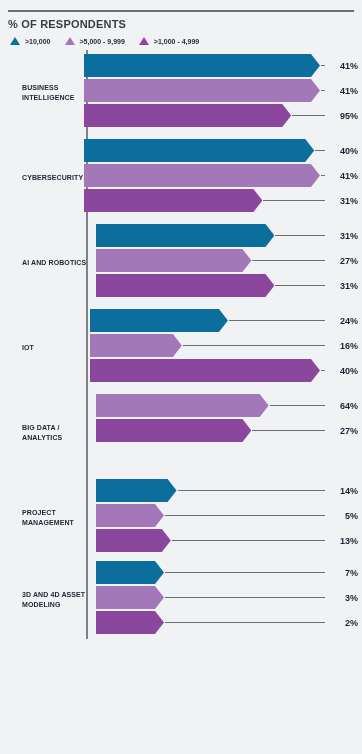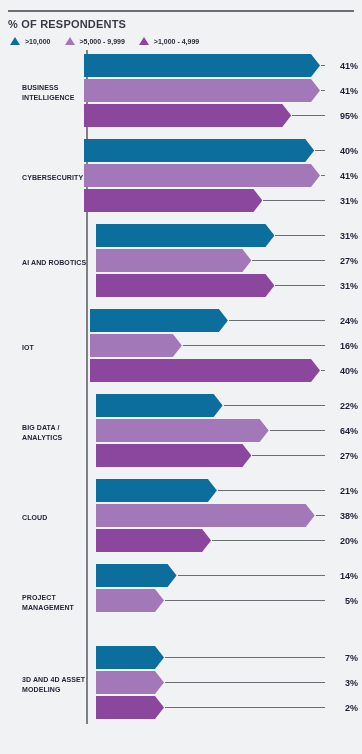--- a/index.html
+++ b/index.html
@@ -250,68 +250,48 @@
             <div class="bar" style="background: rgb(139, 70, 158); width: 230.244px;"></div>
             <div class="leader"></div>
             <div class="value">40%</div>
           </div>
         </div>
       </div>
       <div class="group">
         <div class="cat-label">BIG DATA / ANALYTICS</div>
         <div class="bars">
           <div class="bar-row">
-            <div class="bar" style="background: rgb(11, 110, 156); width: 126.634px;"></div>
-            <div class="leader"></div>
-            <div class="value">22%</div>
-          </div>
-          <div class="bar-row">
             <div class="bar" style="background: rgb(163, 120, 184); width: 172.683px;"></div>
             <div class="leader"></div>
             <div class="value">64%</div>
           </div>
           <div class="bar-row">
             <div class="bar" style="background: rgb(139, 70, 158); width: 155.415px;"></div>
             <div class="leader"></div>
             <div class="value">27%</div>
           </div>
         </div>
       </div>
       <div class="group">
-        <div class="cat-label">CLOUD</div>
-        <div class="bars">
-          <div class="bar-row">
-            <div class="bar" style="background: rgb(11, 110, 156); width: 120.878px;"></div>
-            <div class="leader"></div>
-            <div class="value">21%</div>
-          </div>
-          <div class="bar-row">
-            <div class="bar" style="background: rgb(163, 120, 184); width: 218.732px;"></div>
-            <div class="leader"></div>
-            <div class="value">38%</div>
-          </div>
-          <div class="bar-row">
-            <div class="bar" style="background: rgb(139, 70, 158); width: 115.122px;"></div>
-            <div class="leader"></div>
-            <div class="value">20%</div>
-          </div>
-        </div>
-      </div>
-      <div class="group">
         <div class="cat-label">PROJECT MANAGEMENT</div>
         <div class="bars">
           <div class="bar-row">
             <div class="bar" style="background: rgb(11, 110, 156); width: 80.5854px;"></div>
             <div class="leader"></div>
             <div class="value">14%</div>
           </div>
           <div class="bar-row">
             <div class="bar" style="background: rgb(163, 120, 184); width: 68px;"></div>
             <div class="leader"></div>
             <div class="value">5%</div>
+          </div>
+          <div class="bar-row">
+            <div class="bar" style="background: rgb(139, 70, 158); width: 74.8293px;"></div>
+            <div class="leader"></div>
+            <div class="value">13%</div>
           </div>
         </div>
       </div>
       <div class="group">
         <div class="cat-label">3D AND 4D ASSET MODELING</div>
         <div class="bars">
           <div class="bar-row">
             <div class="bar" style="background: rgb(11, 110, 156); width: 68px;"></div>
             <div class="leader"></div>
             <div class="value">7%</div>

